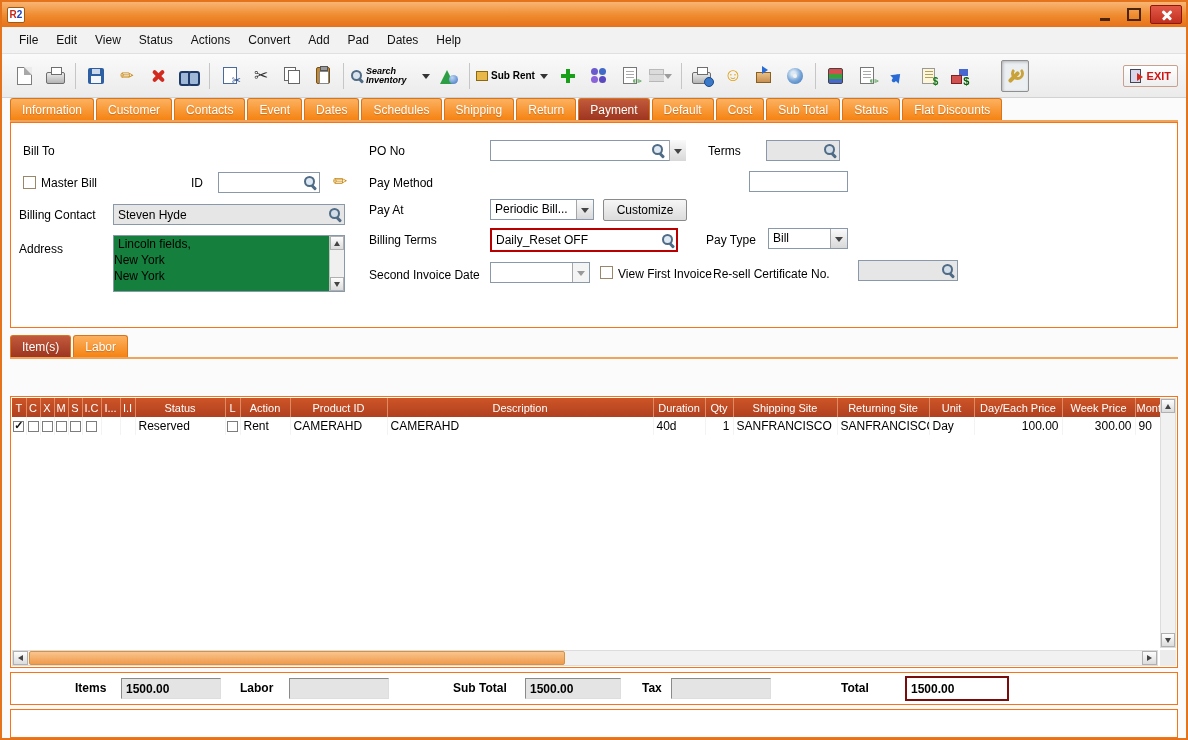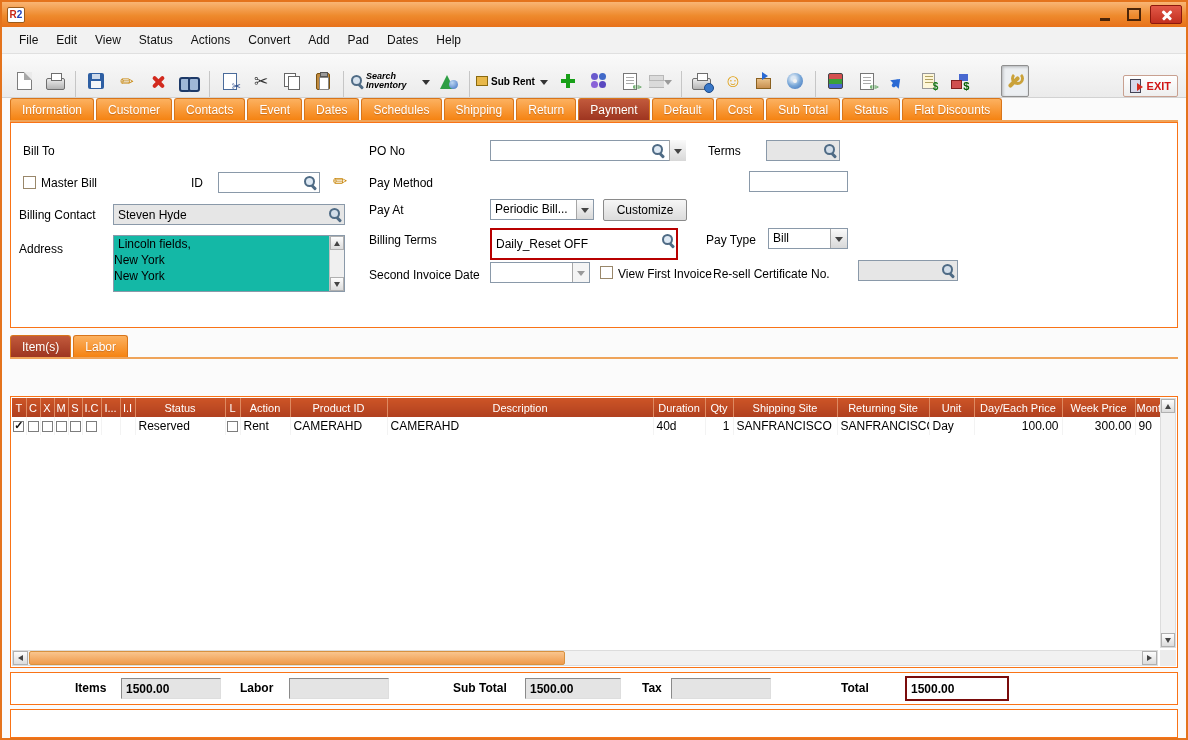--- a/index.html
+++ b/index.html
@@ -24,21 +24,21 @@
 .wbtn-close::before{transform:rotate(45deg)}
 .wbtn-close::after{transform:rotate(-45deg)}
 
 
 .menubar{position:absolute;left:0;top:25px;width:100%;height:27px;background:#f2f2f2;
   border-bottom:1px solid #e0e0e0;display:flex;align-items:center;padding-left:8px}
 .mitem{padding:4px 9px;font-size:12px;color:#111;cursor:default}
 
 
 .tb{position:absolute;left:0;top:52px;width:100%;height:44px;background:linear-gradient(#fafafa,#ebebeb);
-  border-bottom:1px solid #d2d2d2;display:flex;align-items:flex-end;padding:0 8px;gap:3px}
+  border-bottom:1px solid #d2d2d2;display:flex;align-items:center;padding:0 8px;gap:3px}
 .tbtn{height:32px;min-width:28px;display:flex;align-items:center;justify-content:center;position:relative}
 .tsep{width:1px;height:26px;background:#c6c6c6;margin:0 3px}
 .darr{width:0;height:0;border:4px solid transparent;border-top:5px solid #333;margin-top:6px}
 .narrow{min-width:13px}
 
 .i-new{position:relative;width:15px;height:18px;background:#fff;border:1px solid #7d7d7d}
 .i-new::after{content:"";position:absolute;right:-1px;top:-1px;border:4px solid;border-color:#ebebeb #ebebeb #a8a8a8 #a8a8a8}
 .i-print,.i-printset{position:relative;width:19px;height:12px;background:linear-gradient(#ececec,#b4b4b4);border:1px solid #6e6e6e;border-radius:2px;margin-top:5px}
 .i-print::before,.i-printset::before{content:"";position:absolute;left:4px;top:-6px;width:9px;height:6px;background:#fff;border:1px solid #6e6e6e}
 .i-printset::after{content:"";position:absolute;right:-4px;bottom:-4px;width:8px;height:8px;border-radius:50%;background:#3a78c8;border:1px solid #1c4a8a}
@@ -137,21 +137,21 @@
 .combo{position:absolute;height:21px;border:1px solid #8a99a9;background:#efefef;display:flex;align-items:stretch}
 .combo.white{background:#fff}
 .combo-val{flex:1;padding:2px 4px;overflow:hidden;white-space:nowrap;font-size:12px}
 .combo-btn{width:17px;background:linear-gradient(#fafafa,#d8d8d8);border-left:1px solid #a6a6a6;display:flex;align-items:center;justify-content:center}
 .tri{width:0;height:0;border:4px solid transparent;border-top:5px solid #444;margin-top:5px}
 .cbx{position:absolute;width:13px;height:13px;background:#fff;border:1px solid #99876a}
 .pushbtn{position:absolute;height:22px;background:linear-gradient(#f6f6f6,#dcdcdc);border:1px solid #8a8a8a;border-radius:2px;
   font:12px "Liberation Sans",sans-serif;cursor:default}
 .pencilbtn{position:absolute;width:24px;height:24px;display:flex;align-items:center;justify-content:center}
 .pencilbtn::before{content:"✏";font-size:17px;color:#c8860a}
-.addr{position:absolute;background:#14b8a6;border:1px solid #8a99a9}
+.addr{position:absolute;background:#15803d;border:1px solid #8a99a9}
 .addr-text{padding:1px 4px;white-space:pre-line;line-height:16px;font-size:12px}
 .mini-vscroll{position:absolute;right:0;top:0;bottom:0;width:15px;background:#f0f0f0;border-left:1px solid #c0c0c0}
 .sb-btn{position:absolute;left:0;width:14px;height:14px;background:linear-gradient(#fdfdfd,#dcdcdc);border:1px solid #b0b0b0;
   display:flex;align-items:center;justify-content:center}
 .sb-btn.up{top:0}.sb-btn.down{bottom:0}
 .tu{width:0;height:0;border:3px solid transparent;border-bottom:5px solid #444;margin-top:-3px}
 .td2{width:0;height:0;border:3px solid transparent;border-top:5px solid #444;margin-top:3px}
 .tl2{width:0;height:0;border:3px solid transparent;border-right:5px solid #444;margin-left:-3px}
 .tr3{width:0;height:0;border:3px solid transparent;border-left:5px solid #444;margin-left:3px}
 
@@ -381,21 +381,21 @@
         <span class="sb-btn up">
             <span class="tu"></span>
           </span>
         <span class="sb-btn down">
             <span class="td2"></span>
           </span>
       </span>
     </span>
 
     <span class="lbl" style="left:358px;top:110px">Billing Terms</span>
-    <span class="fld focusred" style="left:479px;top:105px;width:188px;height:32px">
+    <span class="fld focusred" style="left:479px;top:105px;width:188px;height:24px">
       <input value="Daily_Reset OFF" style="">
       <span class="mag" style="top:5px"></span>
     </span>
 
     <span class="lbl" style="left:695px;top:110px">Pay Type</span>
     <span class="combo white" style="left:757px;top:105px;width:80px">
       <span class="combo-val">Bill</span>
       <span class="combo-btn">
           <span class="tri"></span>
         </span>

